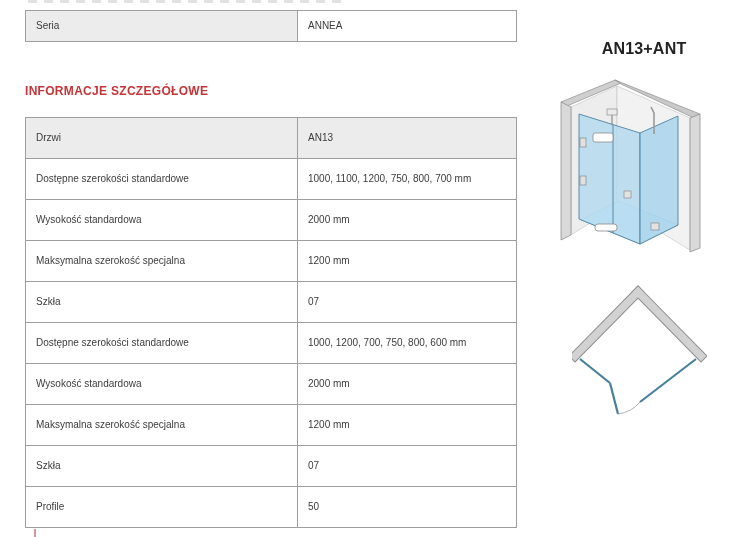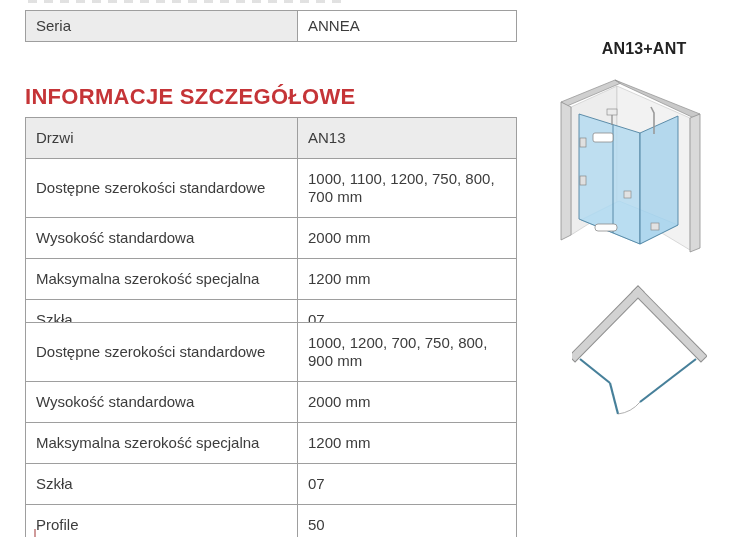--- a/index.html
+++ b/index.html
@@ -3,36 +3,36 @@
 <meta charset="utf-8">
 <style>
   html,body{margin:0;padding:0;}
   body{
     width:739px;height:537px;position:relative;background:#ffffff;overflow:hidden;
     font-family:"Liberation Sans","DejaVu Sans",sans-serif;
   }
   
   table.spec{
     position:absolute;left:25px;border-collapse:collapse;table-layout:fixed;
-    width:491px;font-size:15px;color:#3c3c3c;
+    width:491px;font-size:10px;color:#3c3c3c;
   }
   table.spec td{
     border:1px solid #9e9e9e;padding:11px 10px;line-height:18px;
     vertical-align:middle;background:#ffffff;overflow:hidden;
   }
   table.spec col.c1{width:272px;}
   table.spec col.c2{width:219px;}
   table.spec td.hd{background:#ececec;}
   #summary-table{top:10px;}
   #summary-table td{padding:6px 10px;}
   #door-table{top:117px;}
   #side-table{top:322px;}
   
   .section-heading{
-    position:absolute;left:25px;top:84px;font-size:22px;font-weight:700;
+    position:absolute;left:25px;top:84px;font-size:12px;font-weight:700;
     letter-spacing:.3px;color:#c53437;white-space:nowrap;
   }
   
   .model-label{
     position:absolute;left:565px;top:40px;width:158px;text-align:center;
     font-size:16px;font-weight:700;color:#222222;letter-spacing:.2px;
   }
   .iso-diagram{position:absolute;left:555px;top:78px;}
   .top-diagram{position:absolute;left:572px;top:283px;}
   
@@ -98,21 +98,21 @@
 </table>
 
 <table class="spec" id="side-table">
   <colgroup>
       <col class="c1">
       <col class="c2">
     </colgroup>
   <tbody>
     <tr>
       <td>Dostępne szerokości standardowe</td>
-      <td>1000, 1200, 700, 750, 800, 900 mm</td>
+      <td>1000, 1200, 700, 750, 800, 600 mm</td>
     </tr>
     <tr>
       <td>Wysokość standardowa</td>
       <td>2000 mm</td>
     </tr>
     <tr>
       <td>Maksymalna szerokość specjalna</td>
       <td>1200 mm</td>
     </tr>
     <tr>

